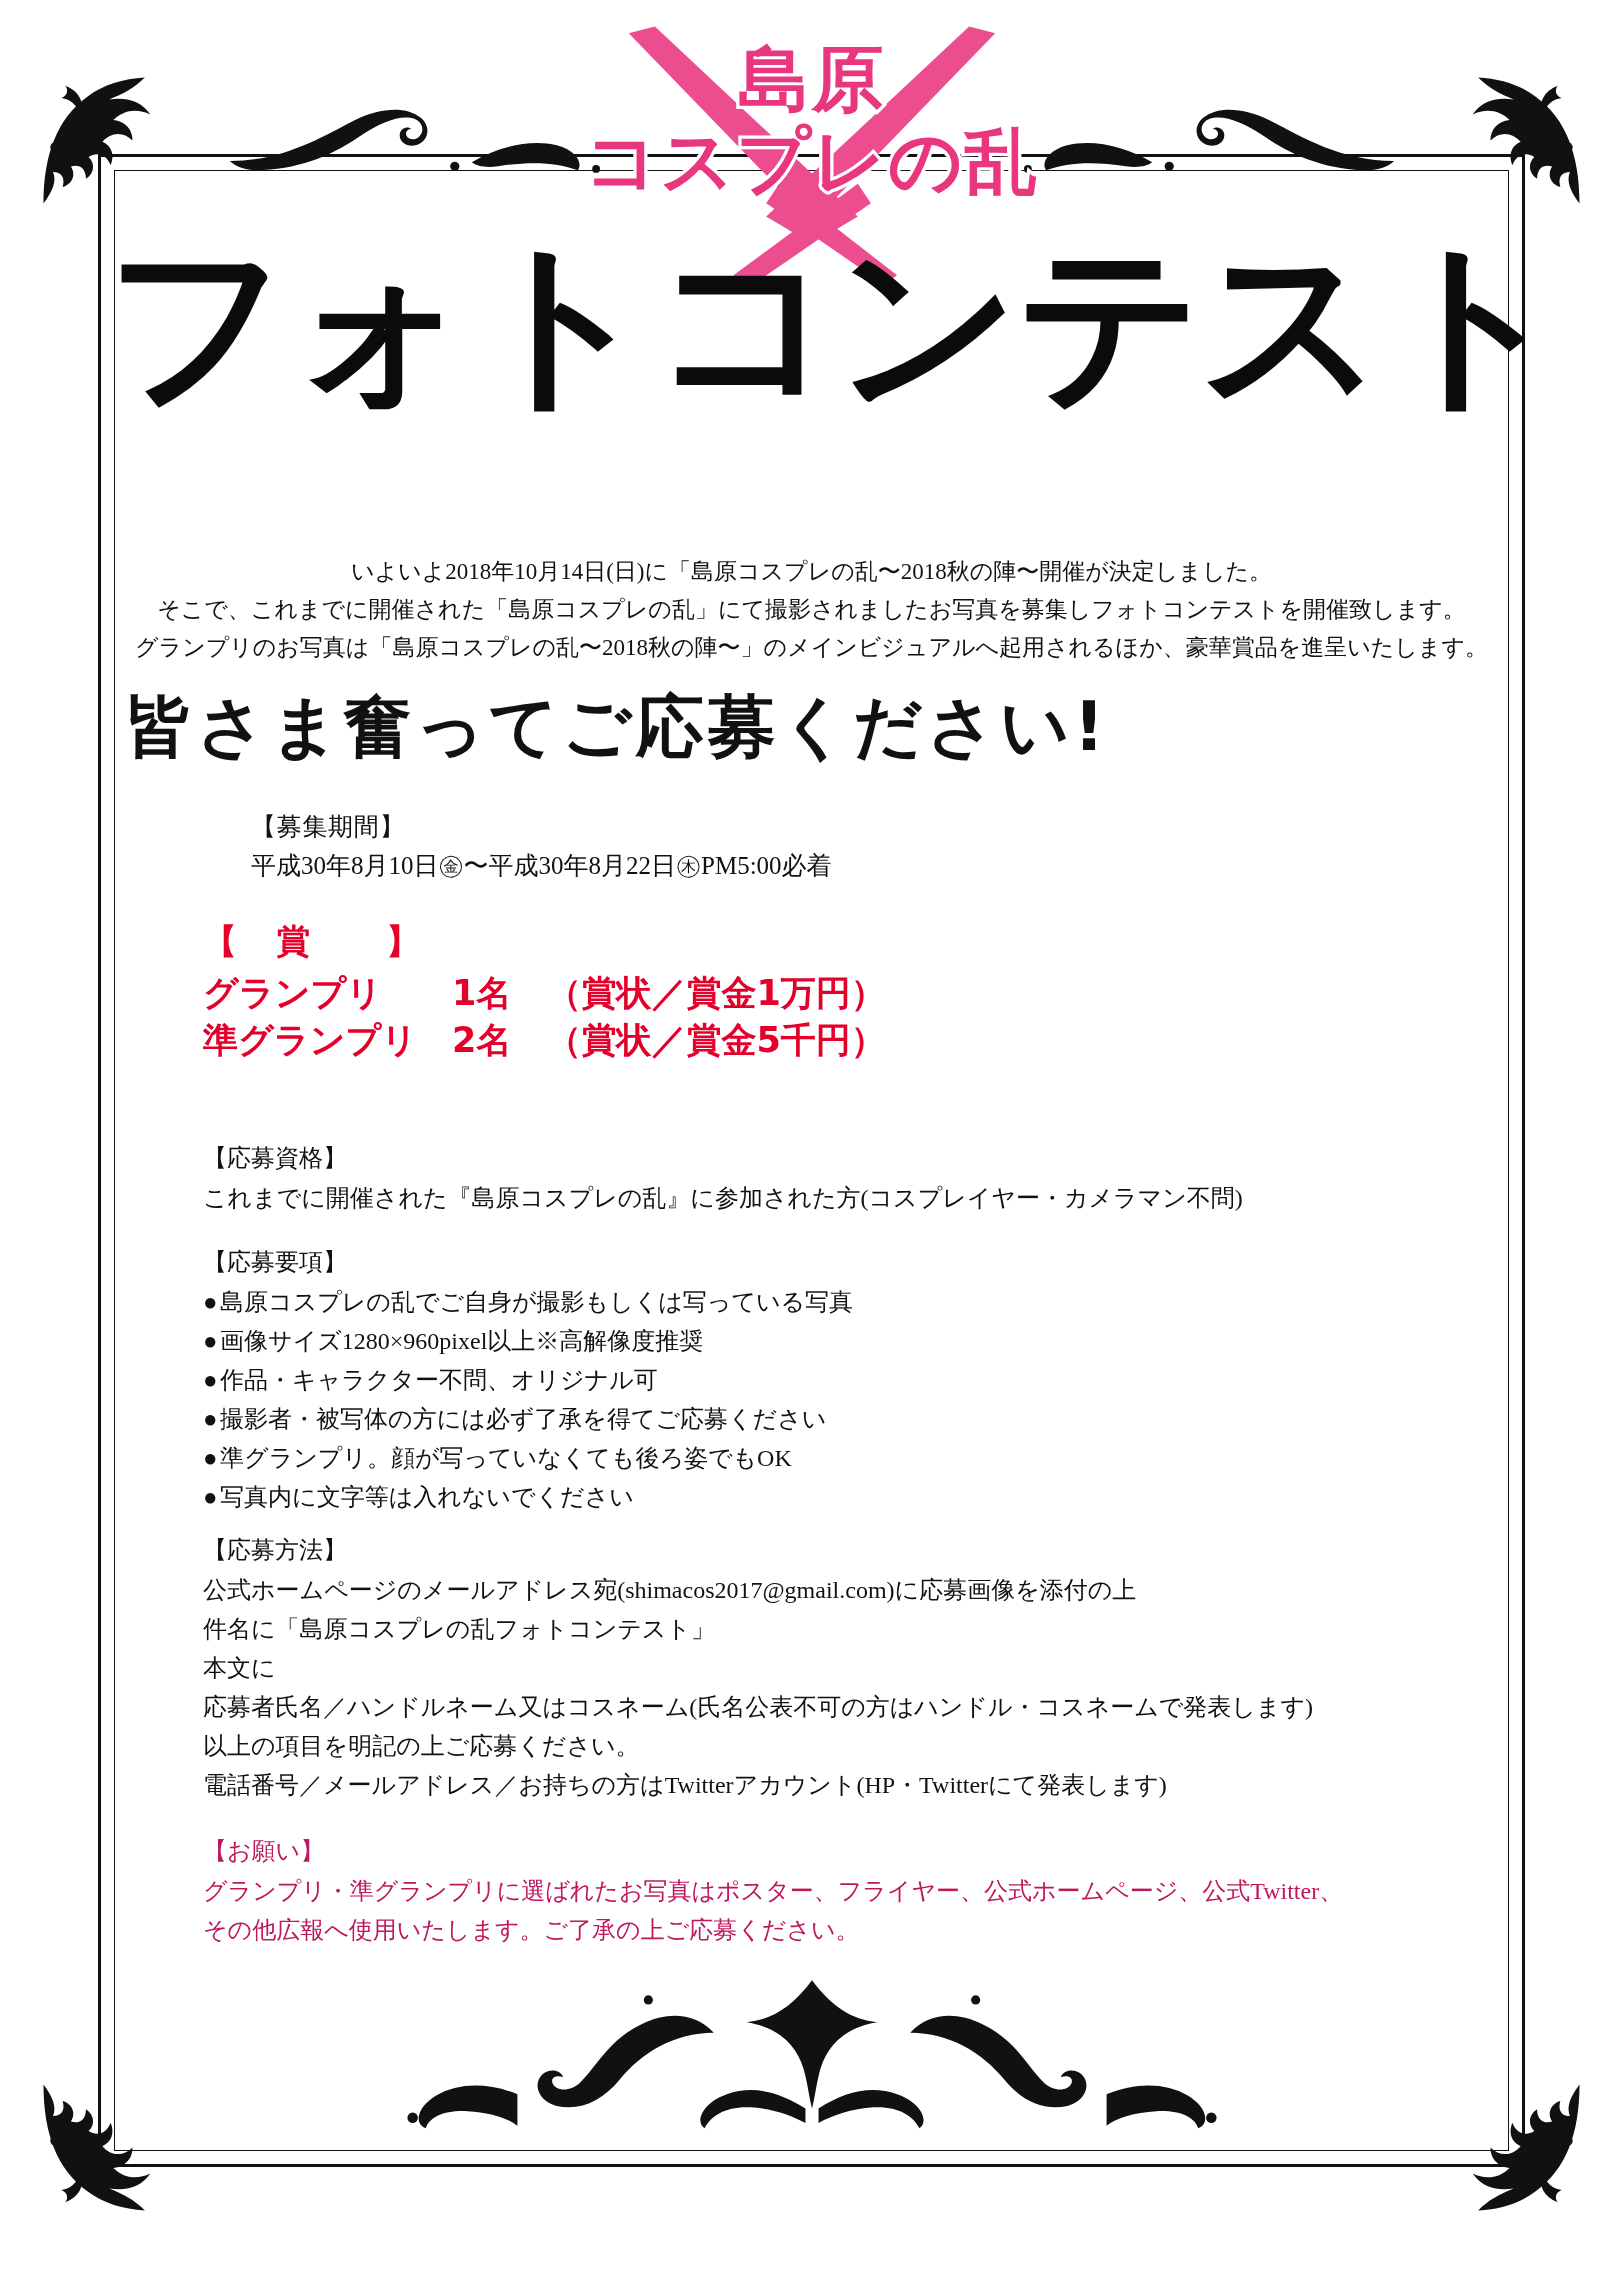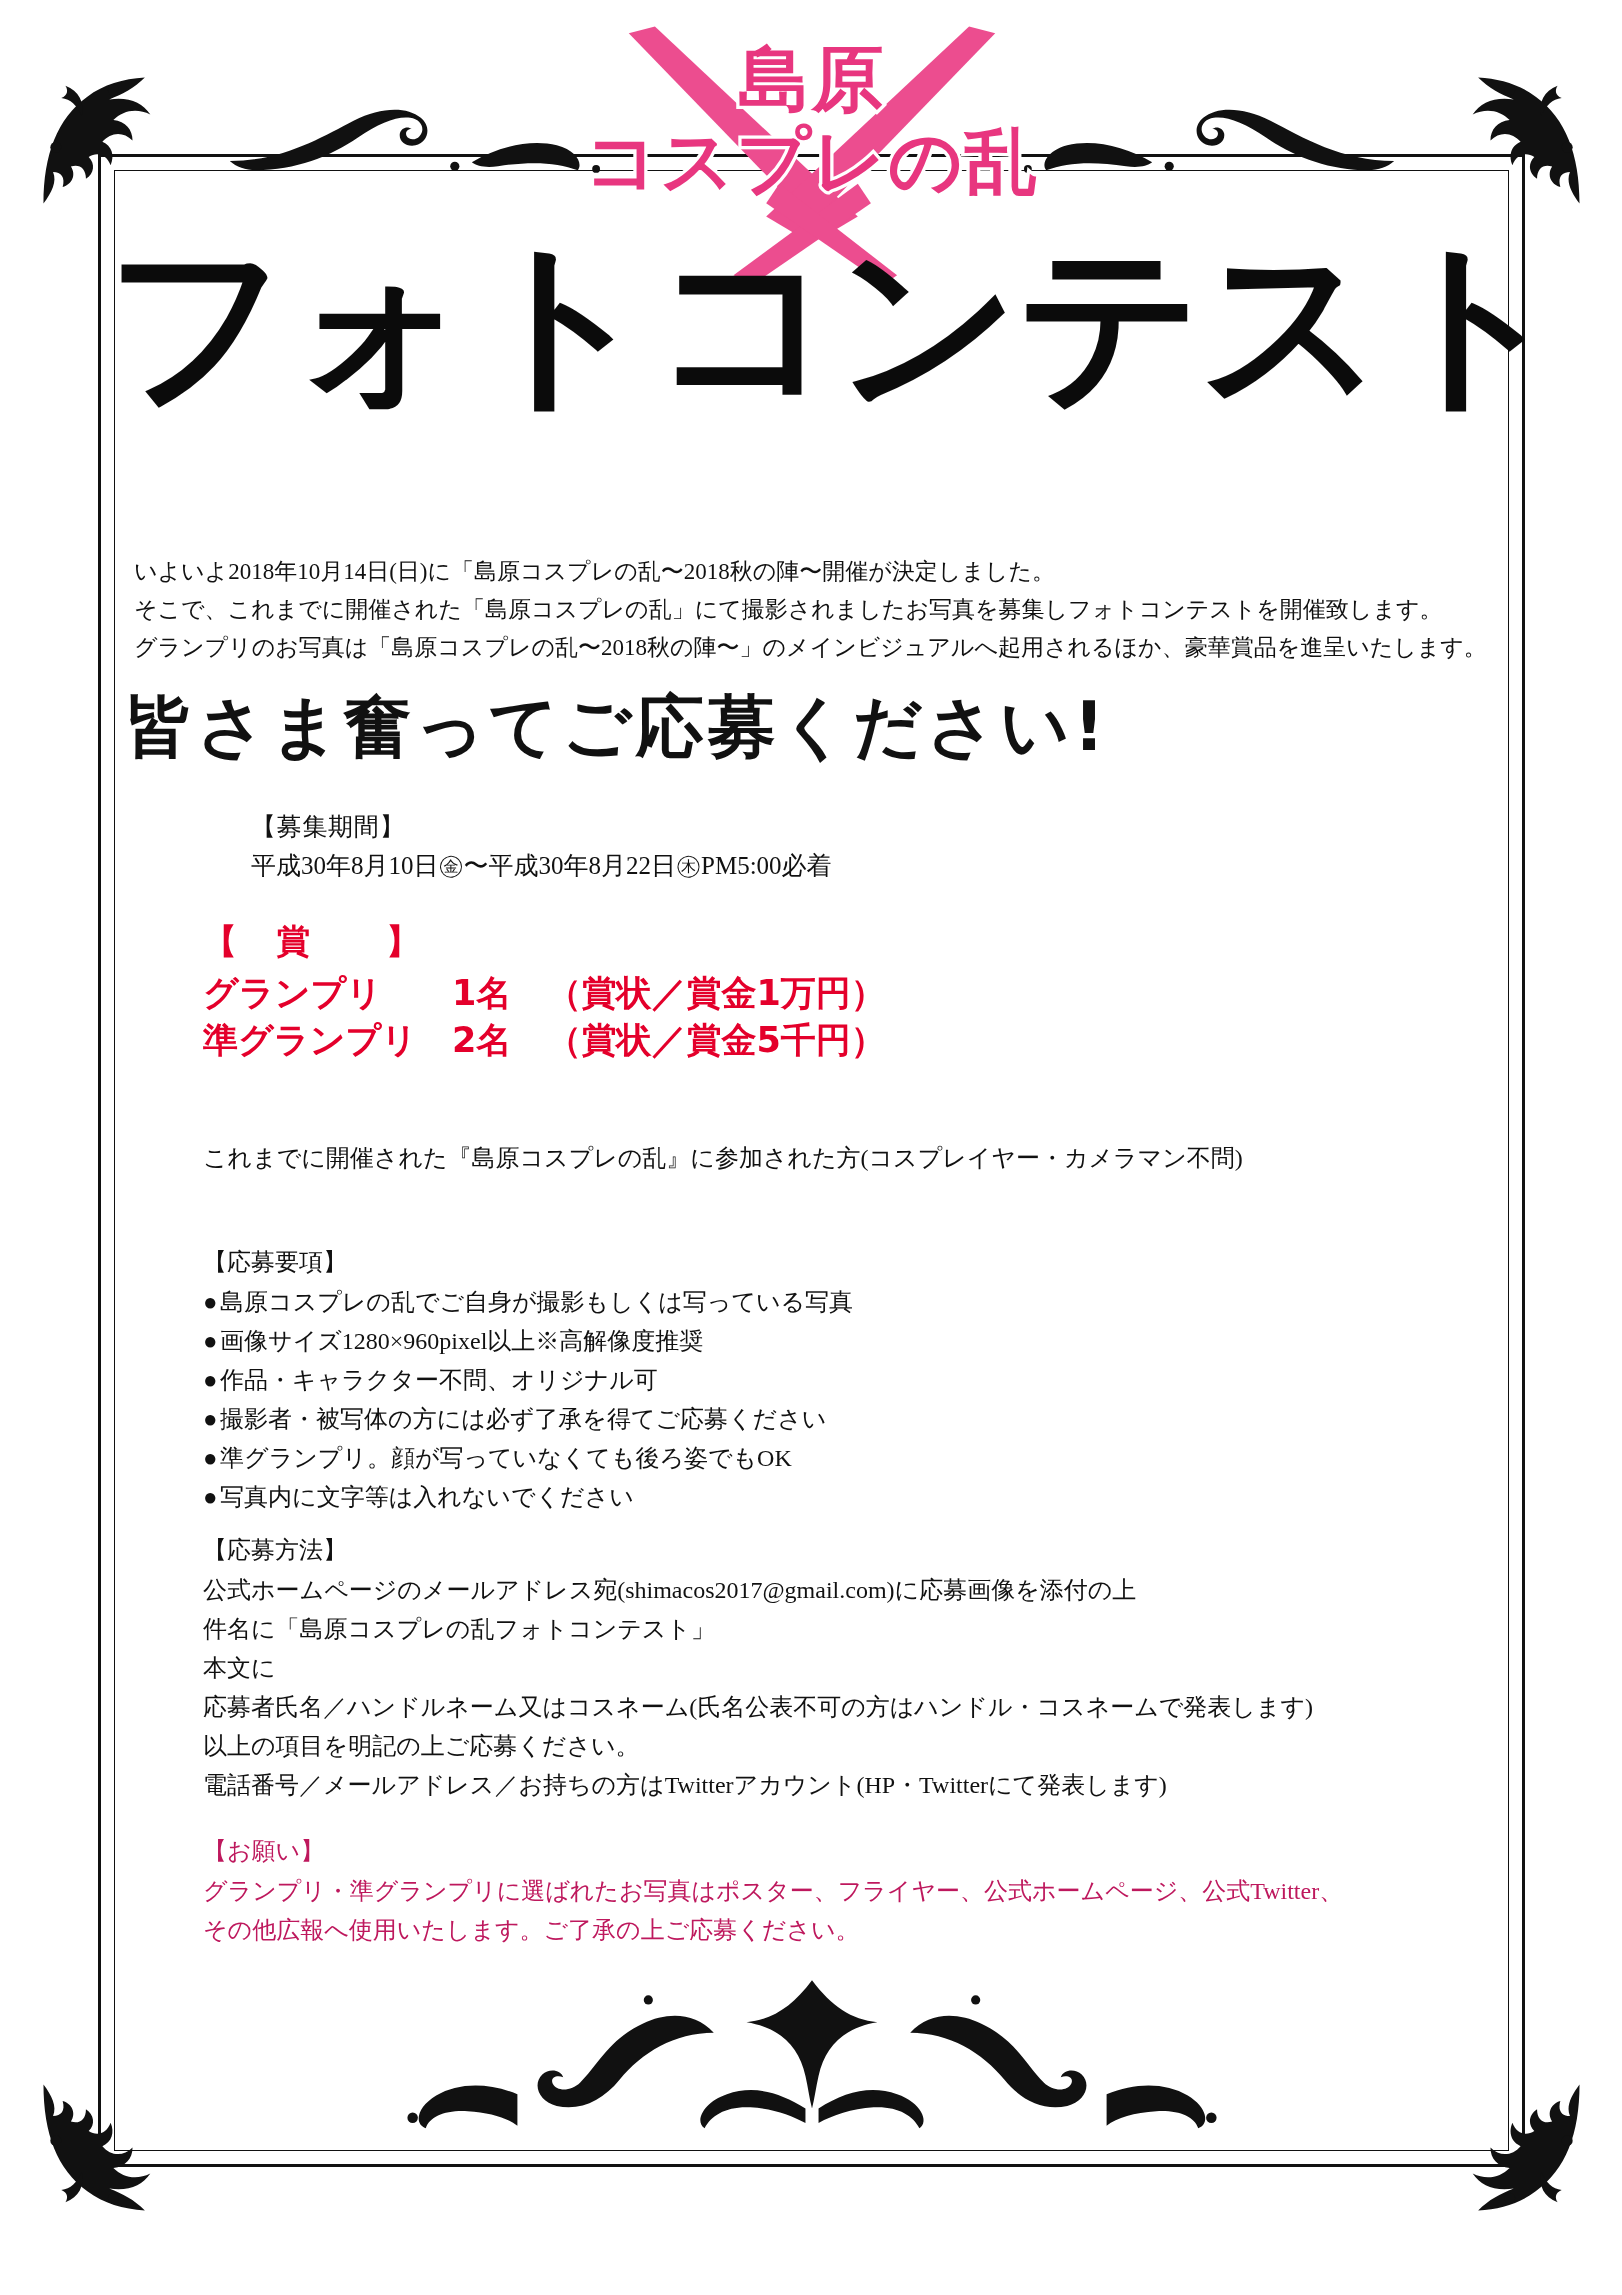--- a/index.html
+++ b/index.html
@@ -74,21 +74,21 @@
     font-size:182px;
     line-height:1;
     letter-spacing:-3.9px;
     color:#0b0b0b;
     white-space:nowrap;
   }
 
   
   .intro{
     position:absolute;left:50%;top:553px;transform:translateX(-50%);
-    width:1355px;
+    width:1355px;text-align:center;
     font-size:23px;line-height:1.66;
     letter-spacing:0px;
   }
   .intro div{white-space:nowrap;}
 
   
   .cta{
     position:absolute;left:50%;top:690px;transform:translateX(-50%);
     width:1374px;
     font-family:"DejaVu Sans","Liberation Sans",sans-serif;
@@ -230,20 +230,21 @@
   </div>
 
 
   <div class="prize">
     <div class="p-head">【　賞　　】</div>
     <div class="p-row">グランプリ　　1名　（賞状／賞金1万円）</div>
     <div class="p-row">準グランプリ　2名　（賞状／賞金5千円）</div>
   </div>
 
   <div class="sec" id="sec-qual">
+    <div class="h">【応募資格】</div>
     <div class="li">これまでに開催された『島原コスプレの乱』に参加された方(コスプレイヤー・カメラマン不問)</div>
   </div>
 
   <div class="sec" id="sec-req">
     <div class="h">【応募要項】</div>
     <div class="li"><span class="bullet">●</span><span>島原コスプレの乱でご自身が撮影もしくは写っている写真</span></div>
     <div class="li"><span class="bullet">●</span><span>画像サイズ1280×960pixel以上※高解像度推奨</span></div>
     <div class="li"><span class="bullet">●</span><span>作品・キャラクター不問、オリジナル可</span></div>
     <div class="li"><span class="bullet">●</span><span>撮影者・被写体の方には必ず了承を得てご応募ください</span></div>
     <div class="li"><span class="bullet">●</span><span>準グランプリ。顔が写っていなくても後ろ姿でもOK</span></div>

